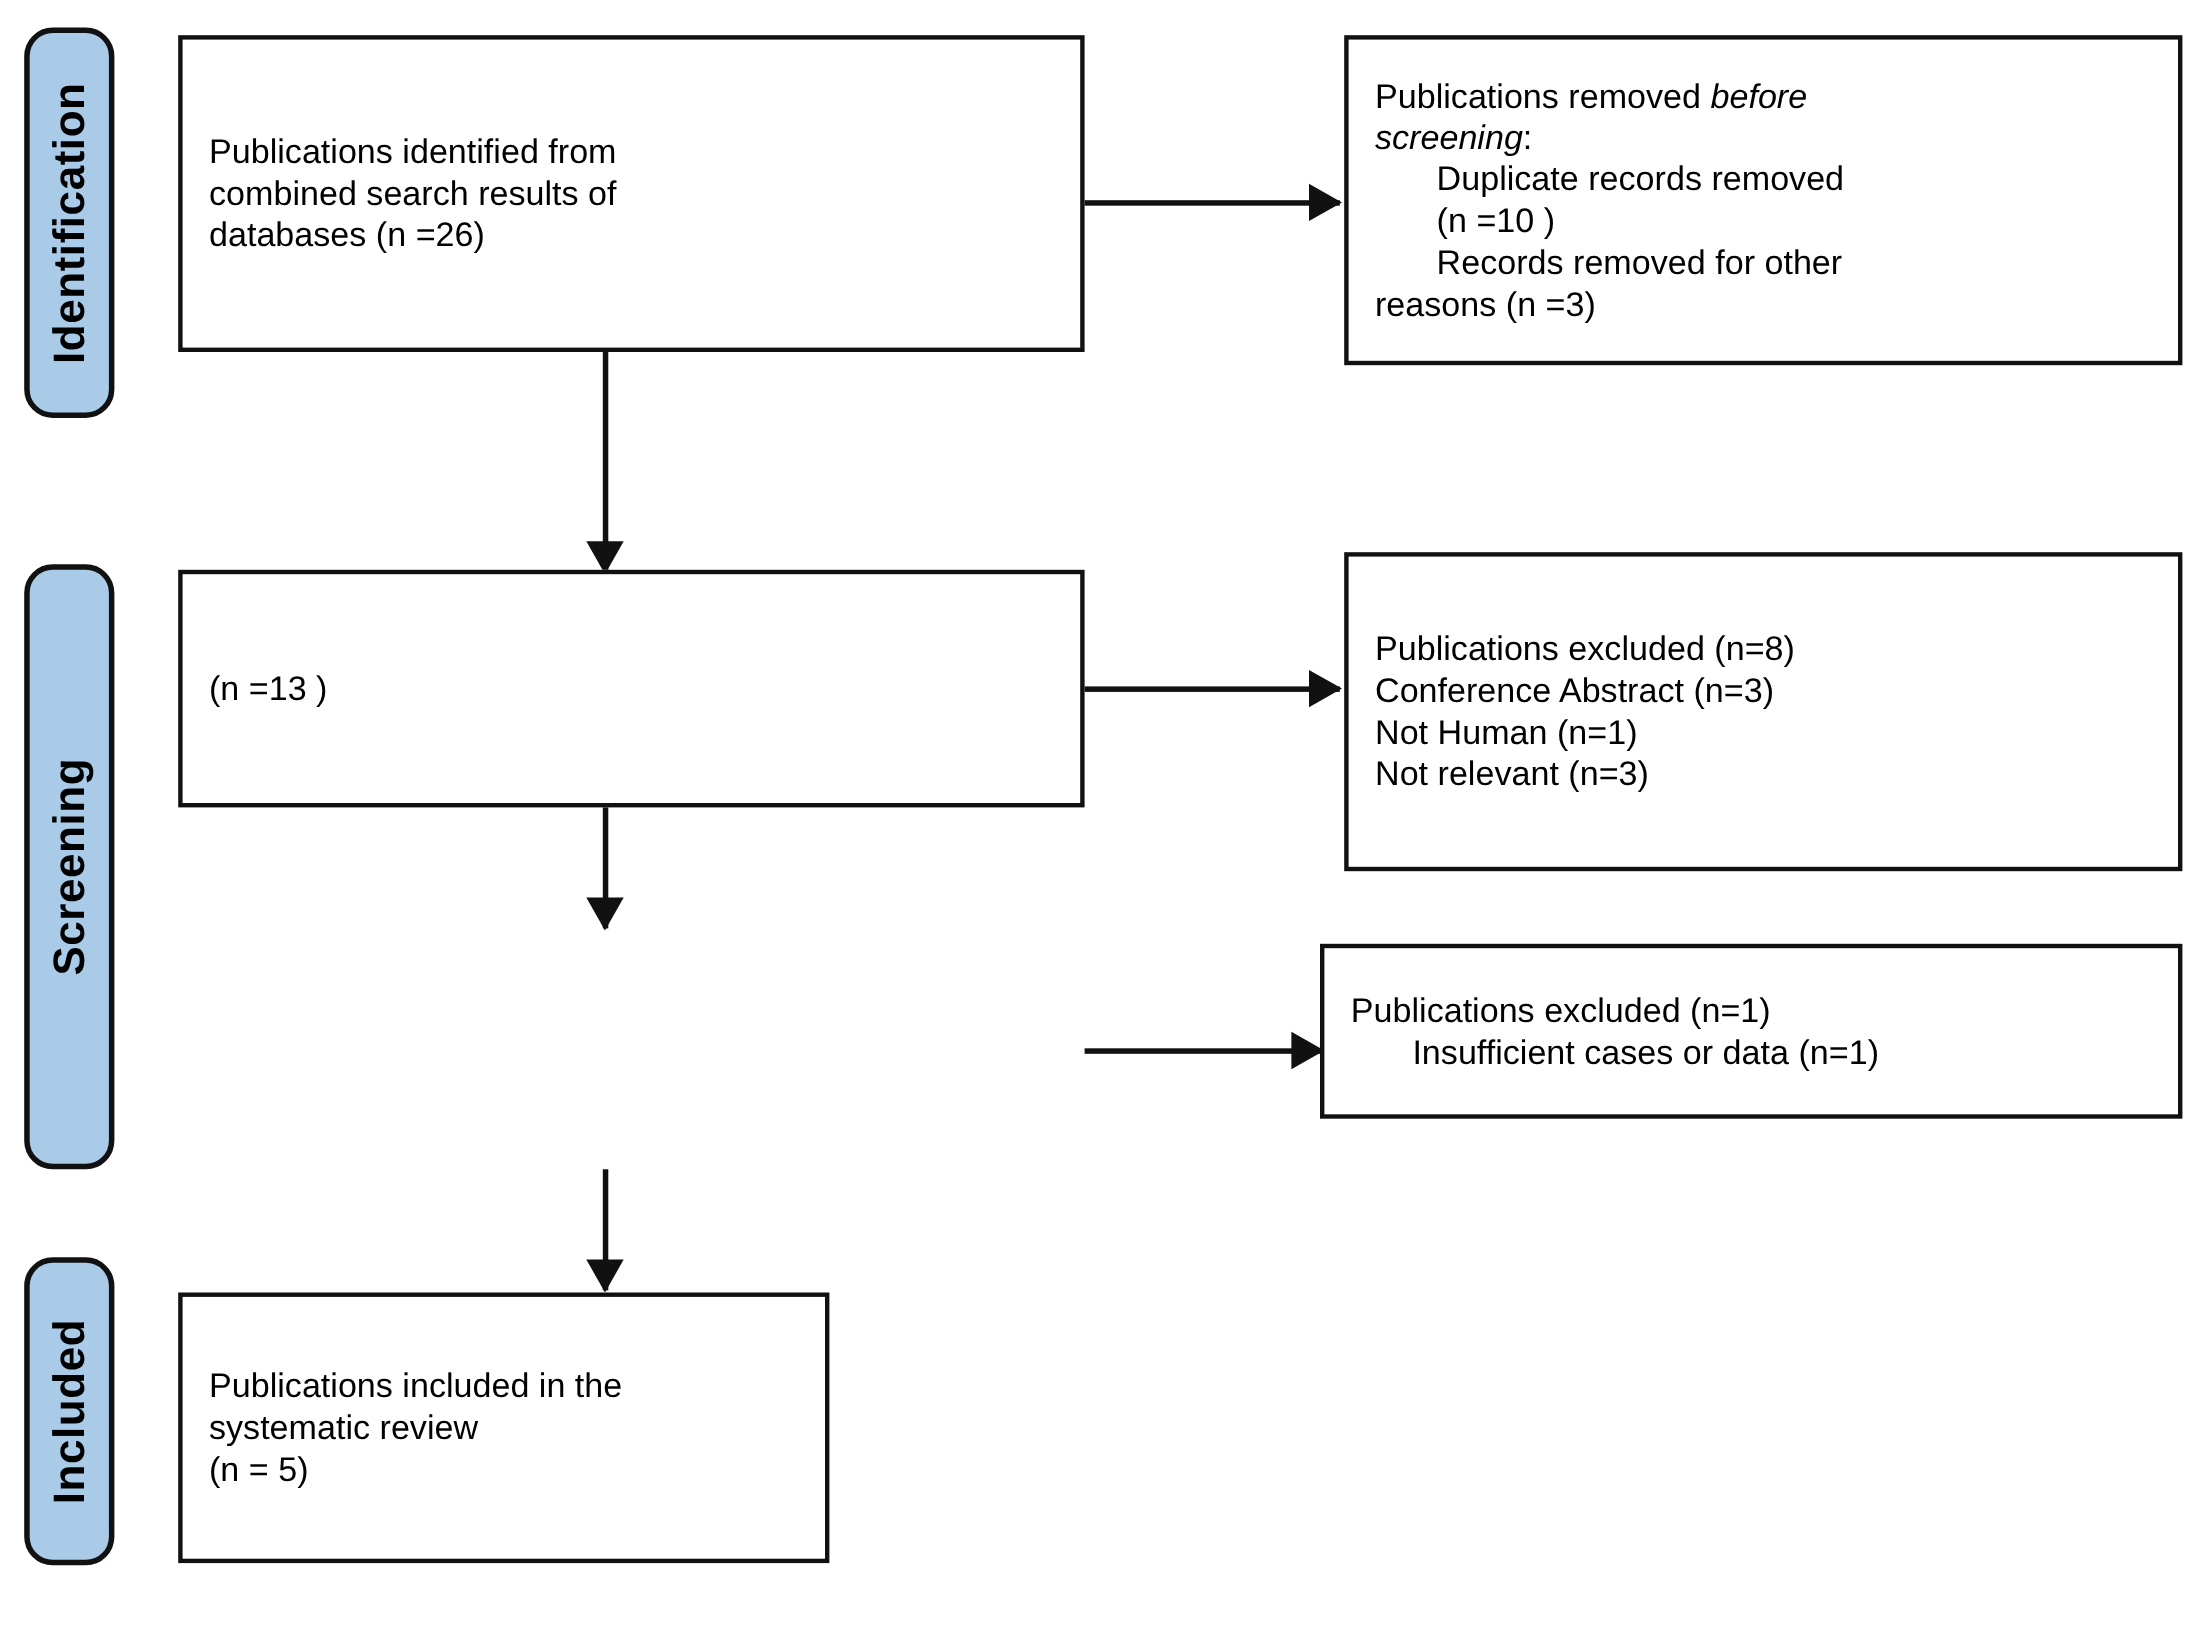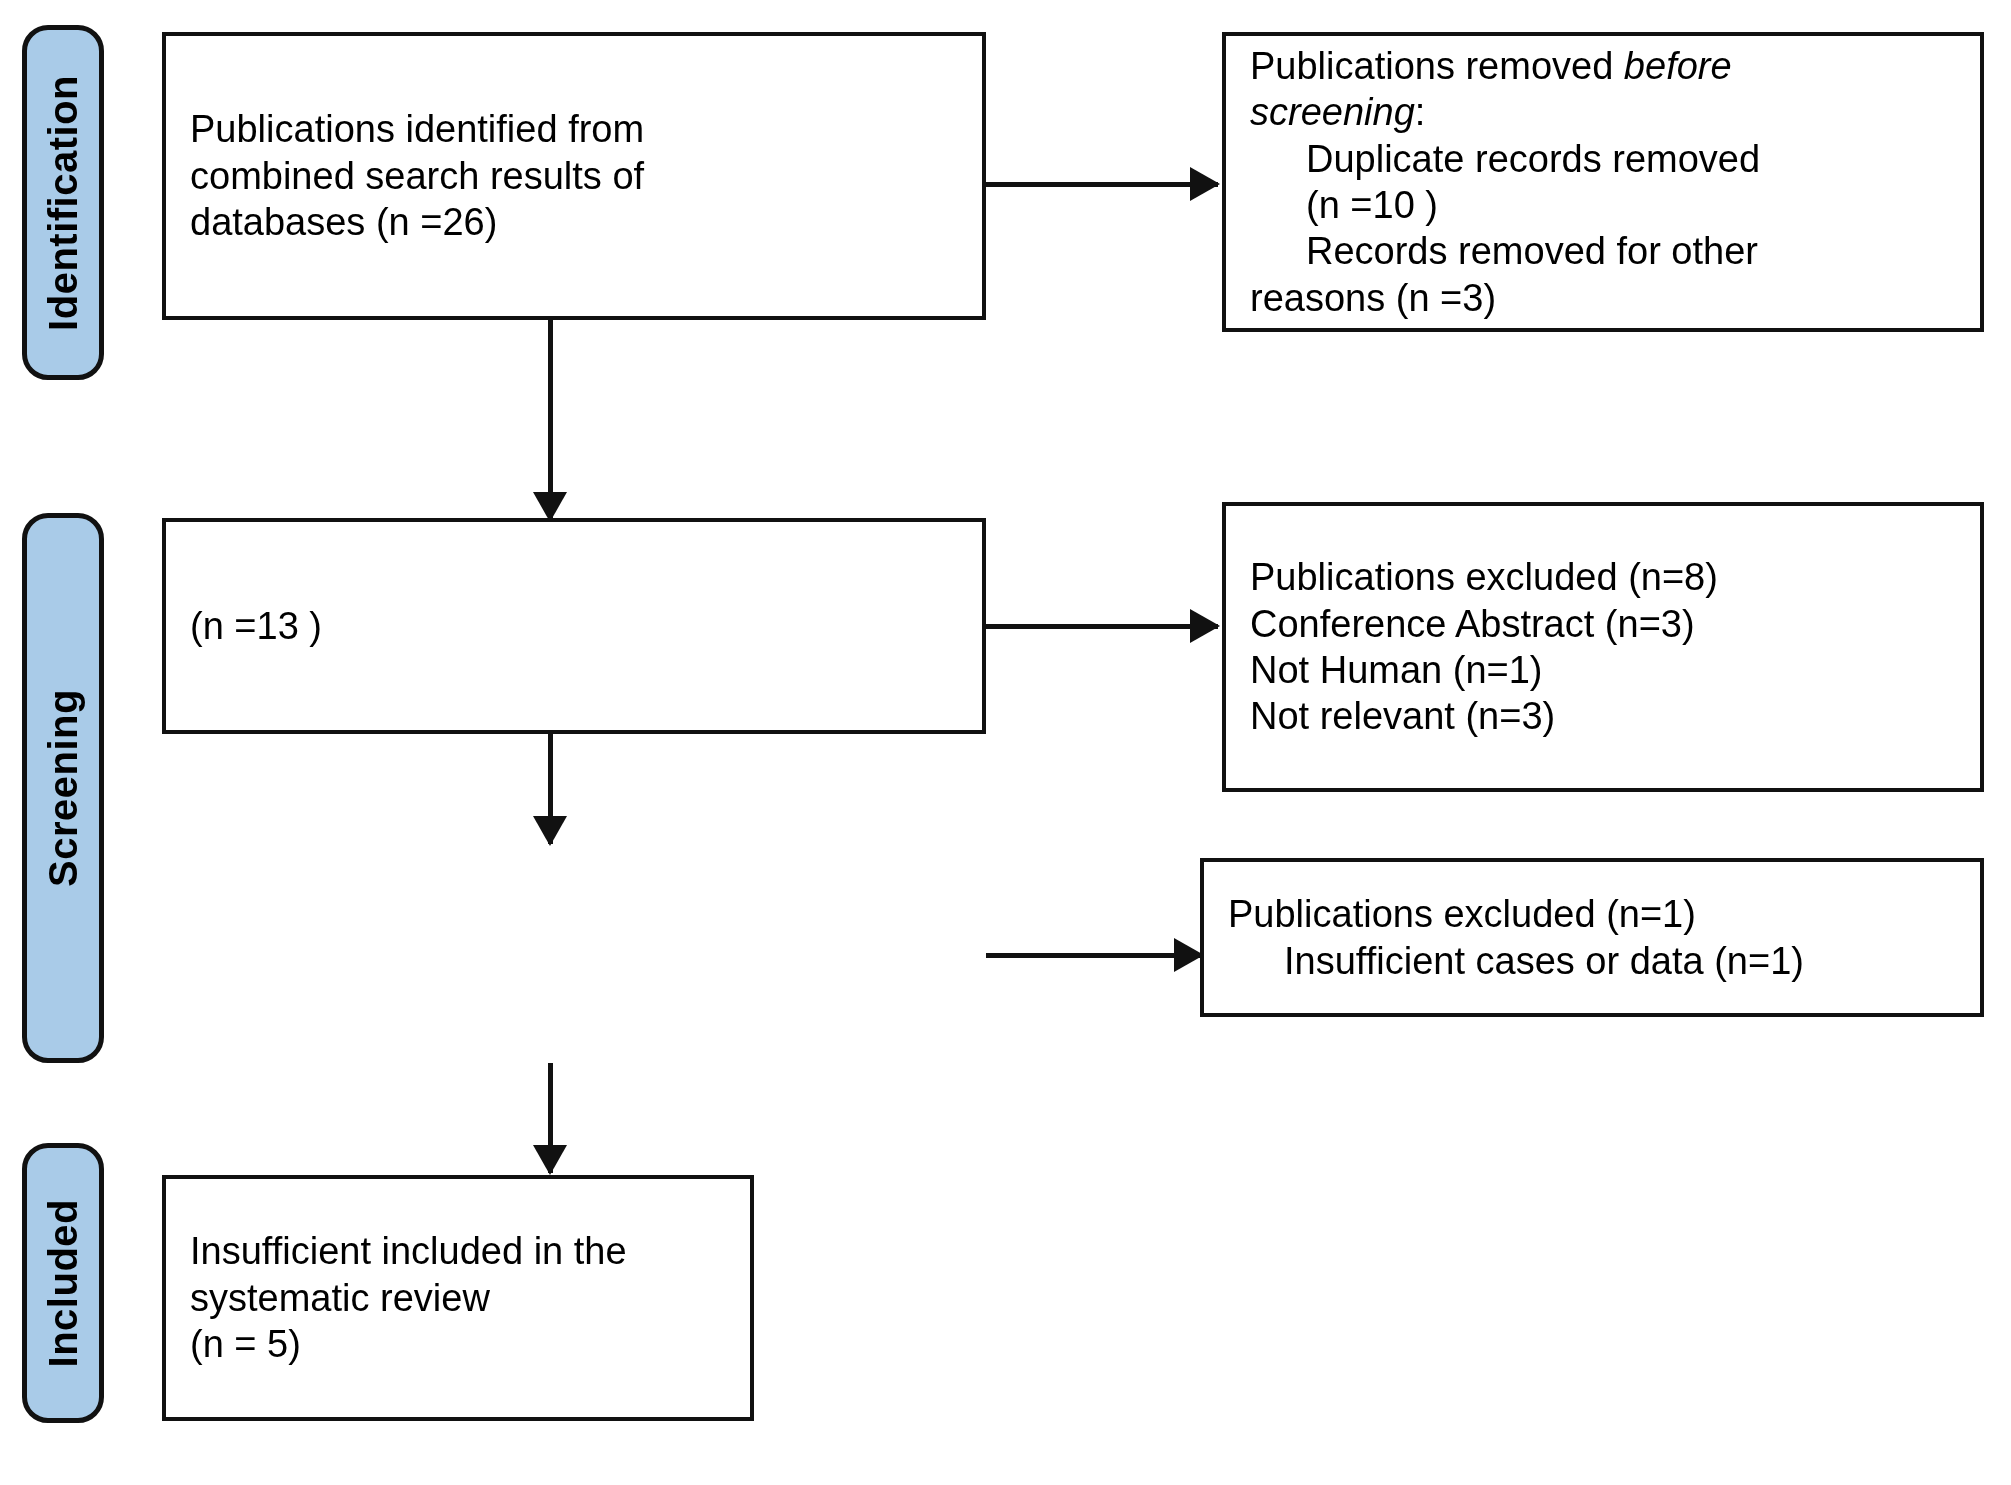--- a/index.html
+++ b/index.html
@@ -48,21 +48,21 @@
     border: 4px solid #111111;
     box-sizing: border-box;
     display: flex;
     flex-direction: column;
     justify-content: center;
   }
   .fbox .lines {
     padding: 0 24px;
   }
   .fline {
-    font-size: 38px;
+    font-size: 31px;
     line-height: 1.22;
     white-space: pre-wrap;
     color: #000000;
   }
   .fline.indent { padding-left: 56px; }
   .fline .it { font-style: italic; }
 
   
   .h-arrow, .v-arrow { position: absolute; }
   .h-arrow .shaft {
@@ -184,19 +184,19 @@
     </div>
   </div>
 
   <div class="v-arrow" style="left:532px; top:1063px; width:36px; height:110px;">
     <div class="shaft"></div>
     <div class="head"></div>
   </div>
 
   <div class="fbox" style="left:162px; top:1175px; width:592px; height:246px;">
     <div class="lines">
-      <div class="fline">Insufficient included in the</div>
+      <div class="fline">Publications included in the</div>
       <div class="fline">systematic review</div>
       <div class="fline">(n = 5)</div>
     </div>
   </div>
 
 </div>
 
 </body></html>

